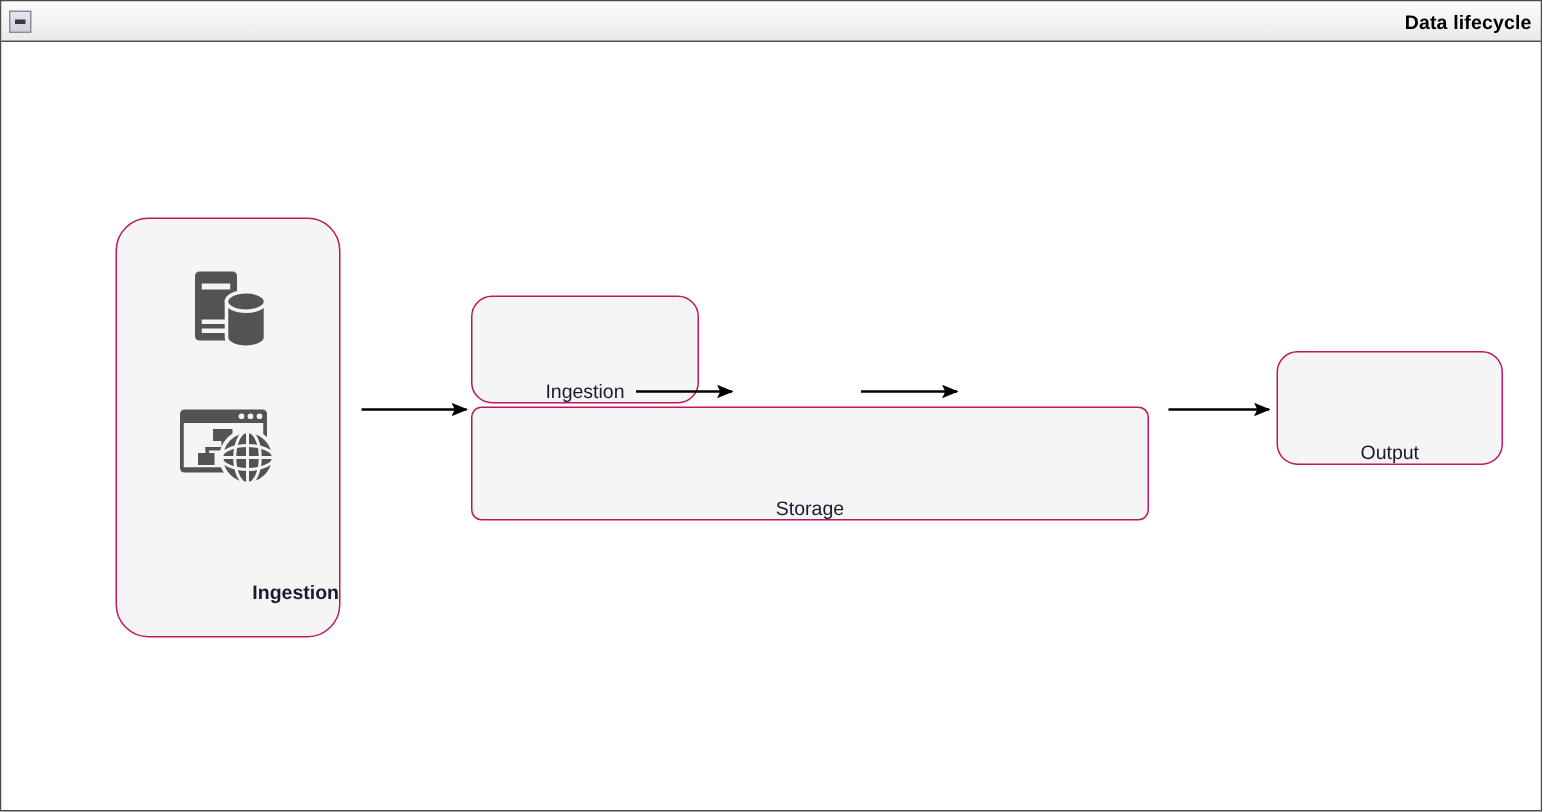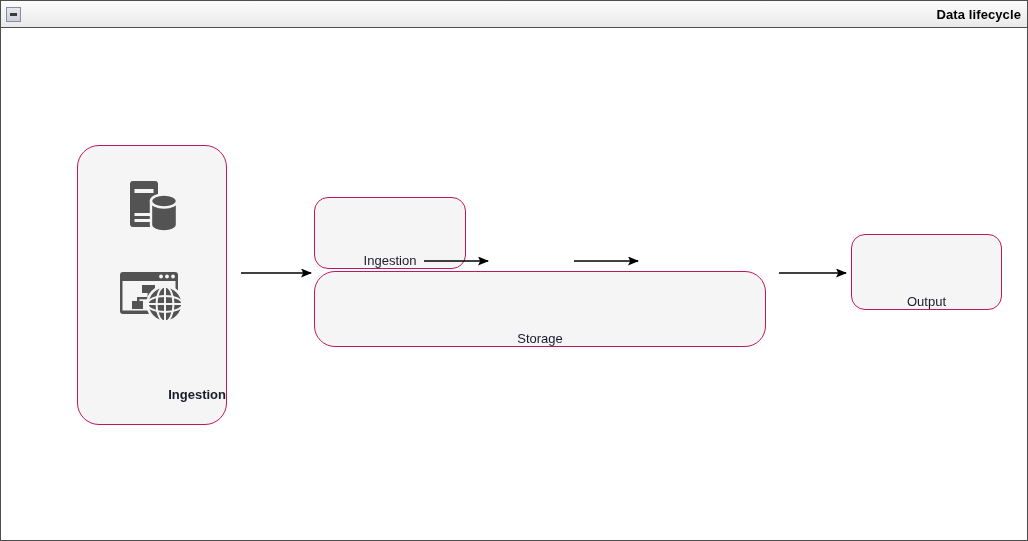--- a/index.html
+++ b/index.html
@@ -139,21 +139,21 @@
     top: 169px;
     width: 151px;
     height: 72px;
     border-radius: 14px;
   }
   #storage {
     left: 313px;
     top: 243px;
     width: 452px;
     height: 76px;
-    border-radius: 21px;
+    border-radius: 7px;
   }
   #output {
     left: 850px;
     top: 206px;
     width: 151px;
     height: 76px;
     border-radius: 14px;
   }
 
   

